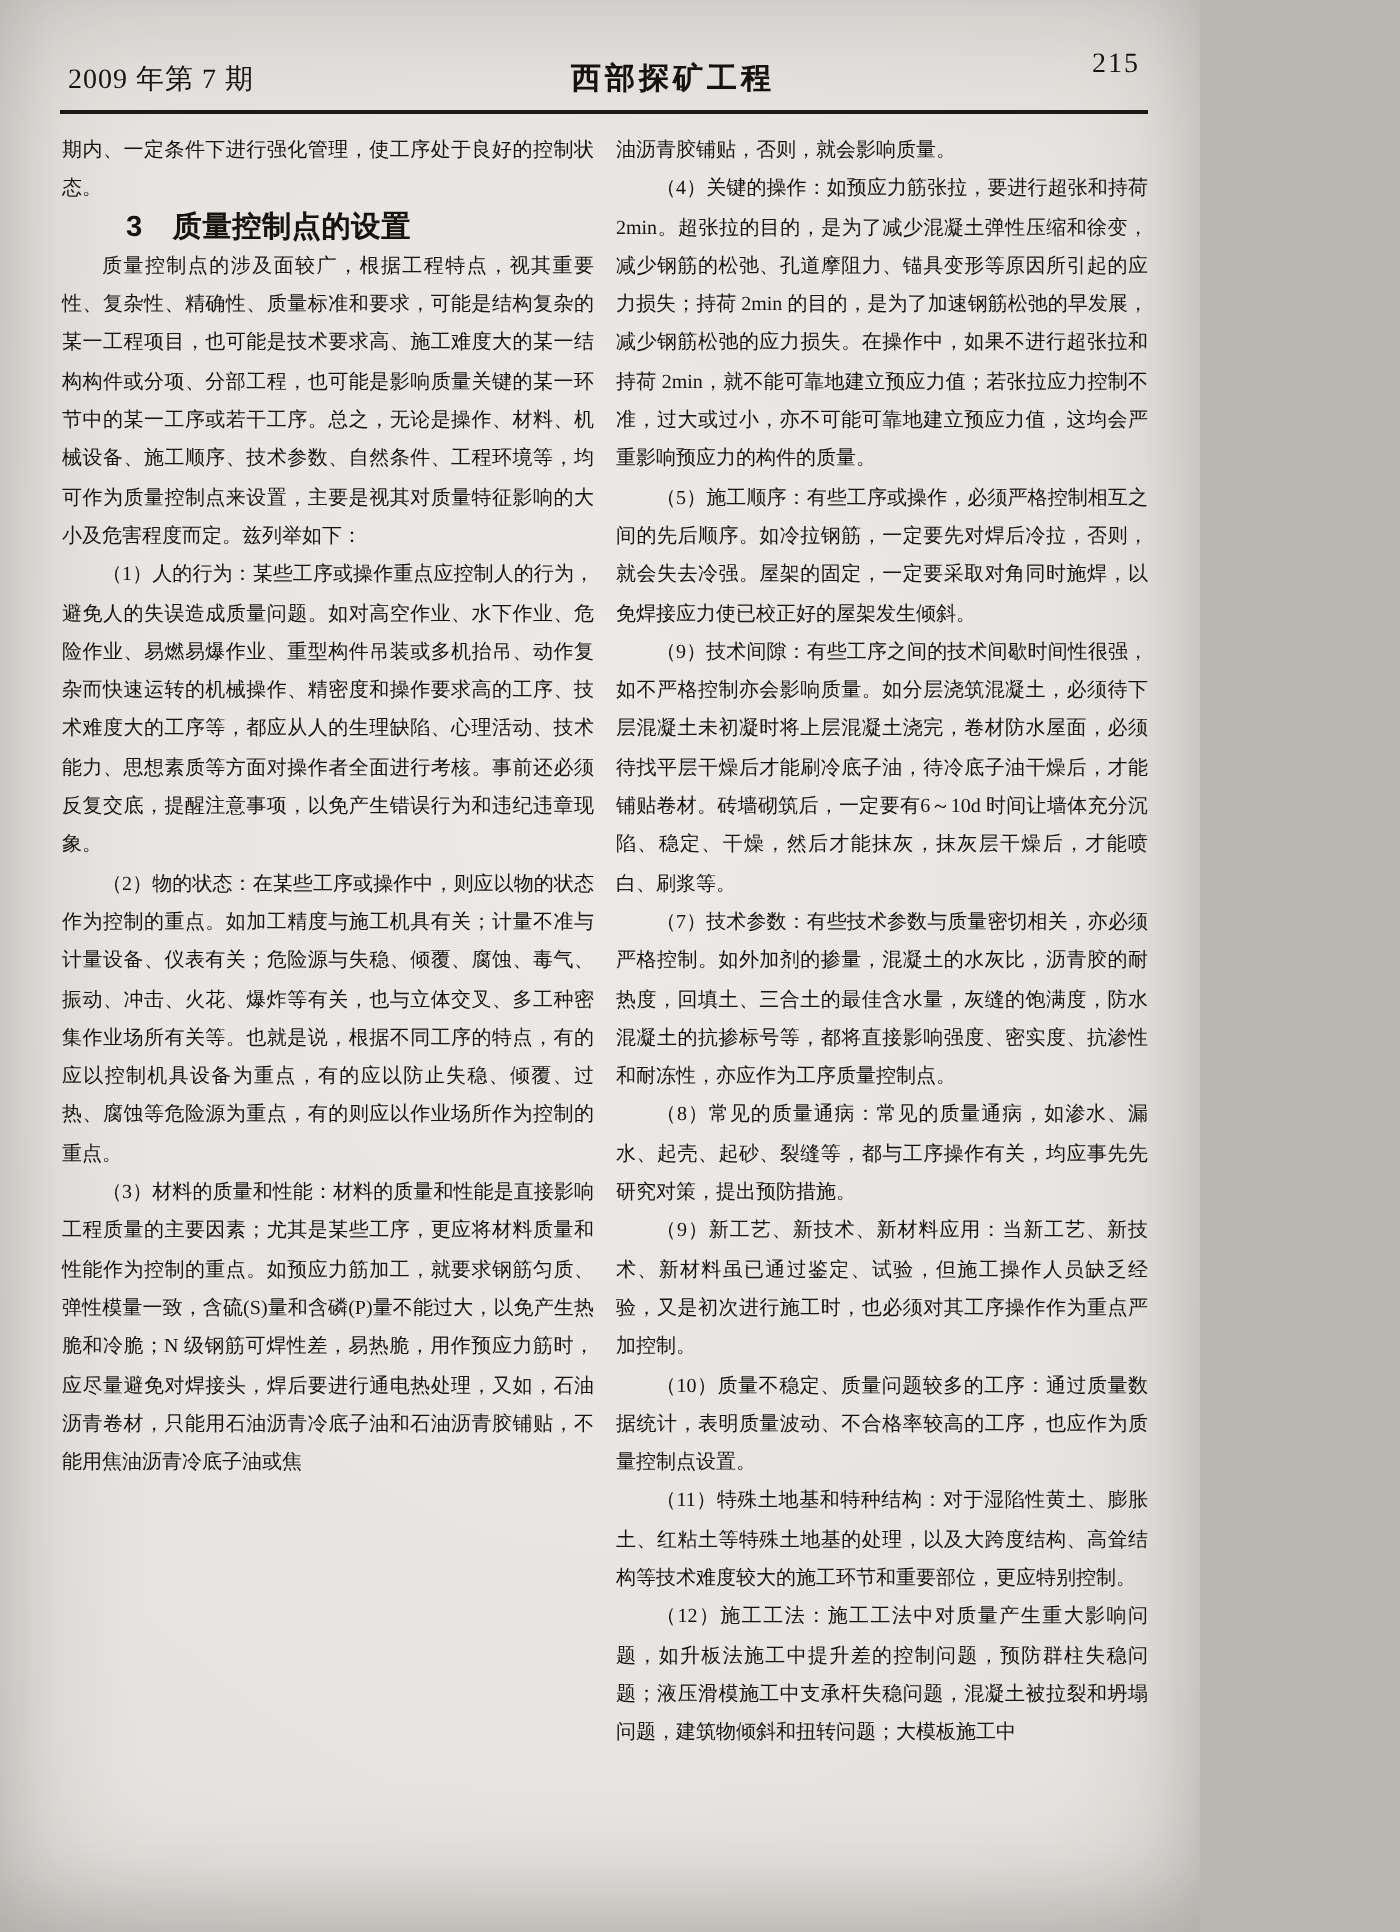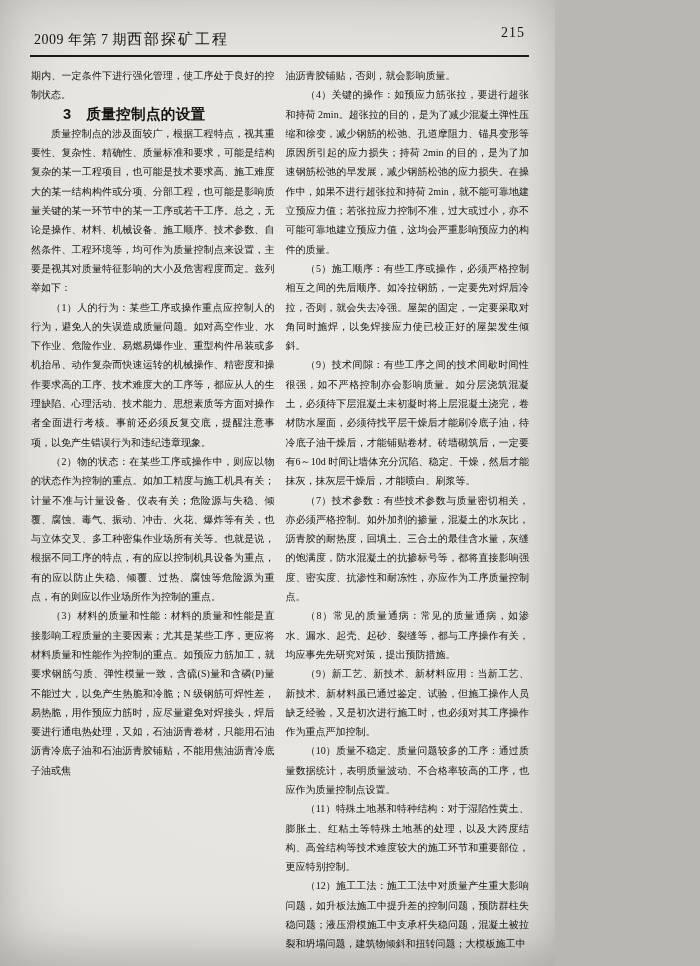--- a/index.html
+++ b/index.html
@@ -4,33 +4,33 @@
 <style>
   html,body{margin:0;padding:0;}
   body{
     width:700px;height:966px;
     background:#b9b7b2;
     font-family:"Liberation Serif","DejaVu Serif",serif;
     overflow:hidden;
   }
   .page{
     position:relative;
-    width:555px;height:966px;
+    width:600px;height:966px;
     background:
       radial-gradient(ellipse 130% 110% at 50% 42%, #eceae6 0%, #e5e3df 55%, #d6d4cf 85%, #c3c1bb 100%);
     box-shadow:inset 0 0 70px rgba(40,38,34,.22), inset 0 -18px 30px rgba(40,38,34,.10);
     color:#151310;
   }
   .header{
     display:flex;
     align-items:flex-end;
     padding:30px 30px 6px 34px;
   }
   .issue{font-size:14px;letter-spacing:.5px;}
-  .journal{flex:1;text-align:left;font-weight:normal;font-size:15px;letter-spacing:2px;}
+  .journal{flex:1;text-align:center;font-weight:bold;font-size:15px;letter-spacing:2px;}
   .pageno{font-size:14px;position:relative;top:-8px;letter-spacing:1px;}
   .rule{
     margin:0 26px 0 30px;
     border-bottom:2.6px solid #1c1a17;
   }
   .content{
     display:flex;
     gap:11px;
     padding:9px 26px 0 31px;
   }

